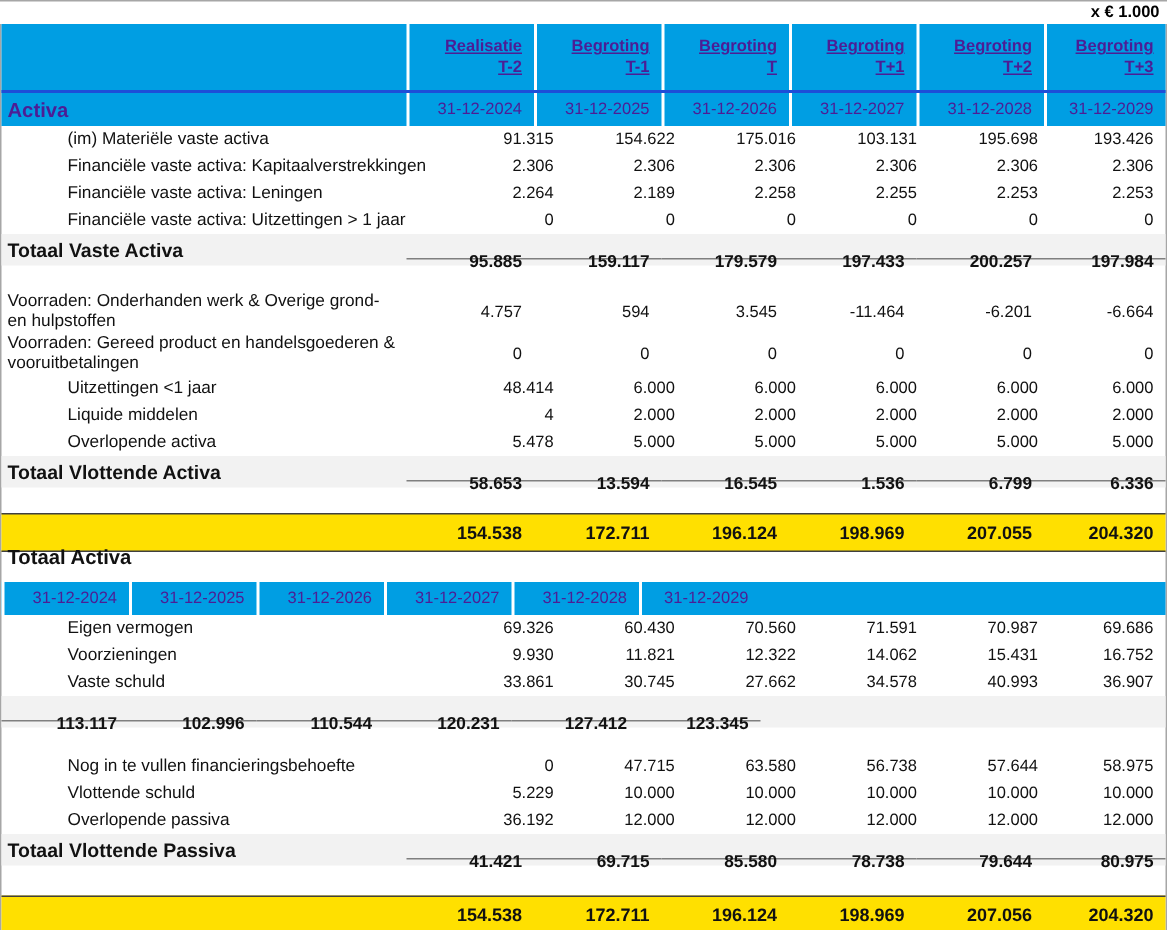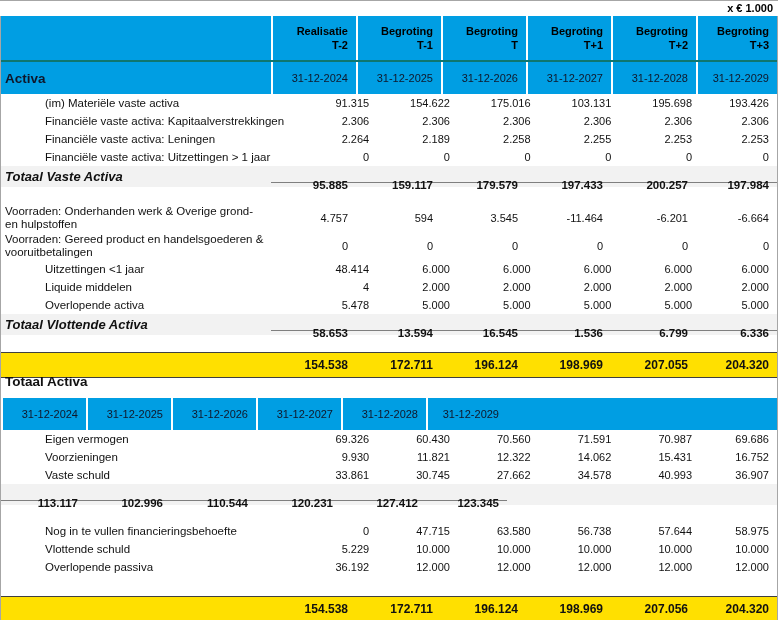--- a/index.html
+++ b/index.html
@@ -14,34 +14,34 @@
   .lab{
     width:270px;box-sizing:border-box;padding:0 4px;display:flex;align-items:center;
     font-size:11.5px;line-height:13px;
   }
   .val{
     width:85px;box-sizing:border-box;padding-right:8px;display:flex;
     align-items:center;justify-content:flex-end;font-size:11px;white-space:nowrap;
   }
   .val:last-child{width:81px;}
   
-  .colhead{height:44px;background:#009ee3;color:#000000;border-bottom:2px solid #0f766e;}
+  .colhead{height:44px;background:#009ee3;color:#4c1d95;border-bottom:2px solid #1d4ed8;text-decoration:underline;}
   .colhead .val{
     flex-direction:column;align-items:flex-end;justify-content:center;
     font-weight:bold;font-size:11px;line-height:14px;border-left:2px solid #fff;
   }
   
-  .sechead{height:32px;background:#009ee3;color:#0f172a;}
+  .sechead{height:22px;background:#009ee3;color:#4c1d95;}
   .sechead .lab{font-weight:bold;font-size:13.5px;}
   .sechead .val{font-weight:normal;font-size:11px;border-left:2px solid #fff;}
   
   .k-data{height:18px;padding-left:40px;}
   .k-data2{height:28px;}
   .k-sub{height:21px;background:#f2f2f2;}
-  .k-sub .lab{font-weight:bold;font-style:italic;font-size:13px;}
+  .k-sub .lab{font-weight:bold;font-size:13px;}
   .k-sub .val{font-weight:bold;font-size:11.5px;border-top:1px solid #7f7f7f;margin-top:16px;}
   .k-gap{height:17px;}
   .k-gap2{height:20px;}
   .k-grand{height:24px;background:#ffe000;border-top:1px solid #3f3f3f;border-bottom:1px solid #3f3f3f;}
   .k-grand .lab{font-weight:bold;font-size:13.5px;margin-top:28px;}
   .k-grand .val{font-weight:bold;font-size:12px;}
 </style>
 </head>
 <body>
 
@@ -298,20 +298,29 @@
   </div>
         <div class="row k-data">
     <div class="lab">Overlopende passiva</div>
     <div class="val">36.192</div>
     <div class="val">12.000</div>
     <div class="val">12.000</div>
     <div class="val">12.000</div>
     <div class="val">12.000</div>
     <div class="val">12.000</div>
   </div>
+        <div class="row k-sub">
+    <div class="lab">Totaal Vlottende Passiva</div>
+    <div class="val">41.421</div>
+    <div class="val">69.715</div>
+    <div class="val">85.580</div>
+    <div class="val">78.738</div>
+    <div class="val">79.644</div>
+    <div class="val">80.975</div>
+  </div>
         <div class="row k-gap2">
     <div class="lab"></div>
     <div class="val"></div>
     <div class="val"></div>
     <div class="val"></div>
     <div class="val"></div>
     <div class="val"></div>
     <div class="val"></div>
   </div>
         <div class="row k-grand">

